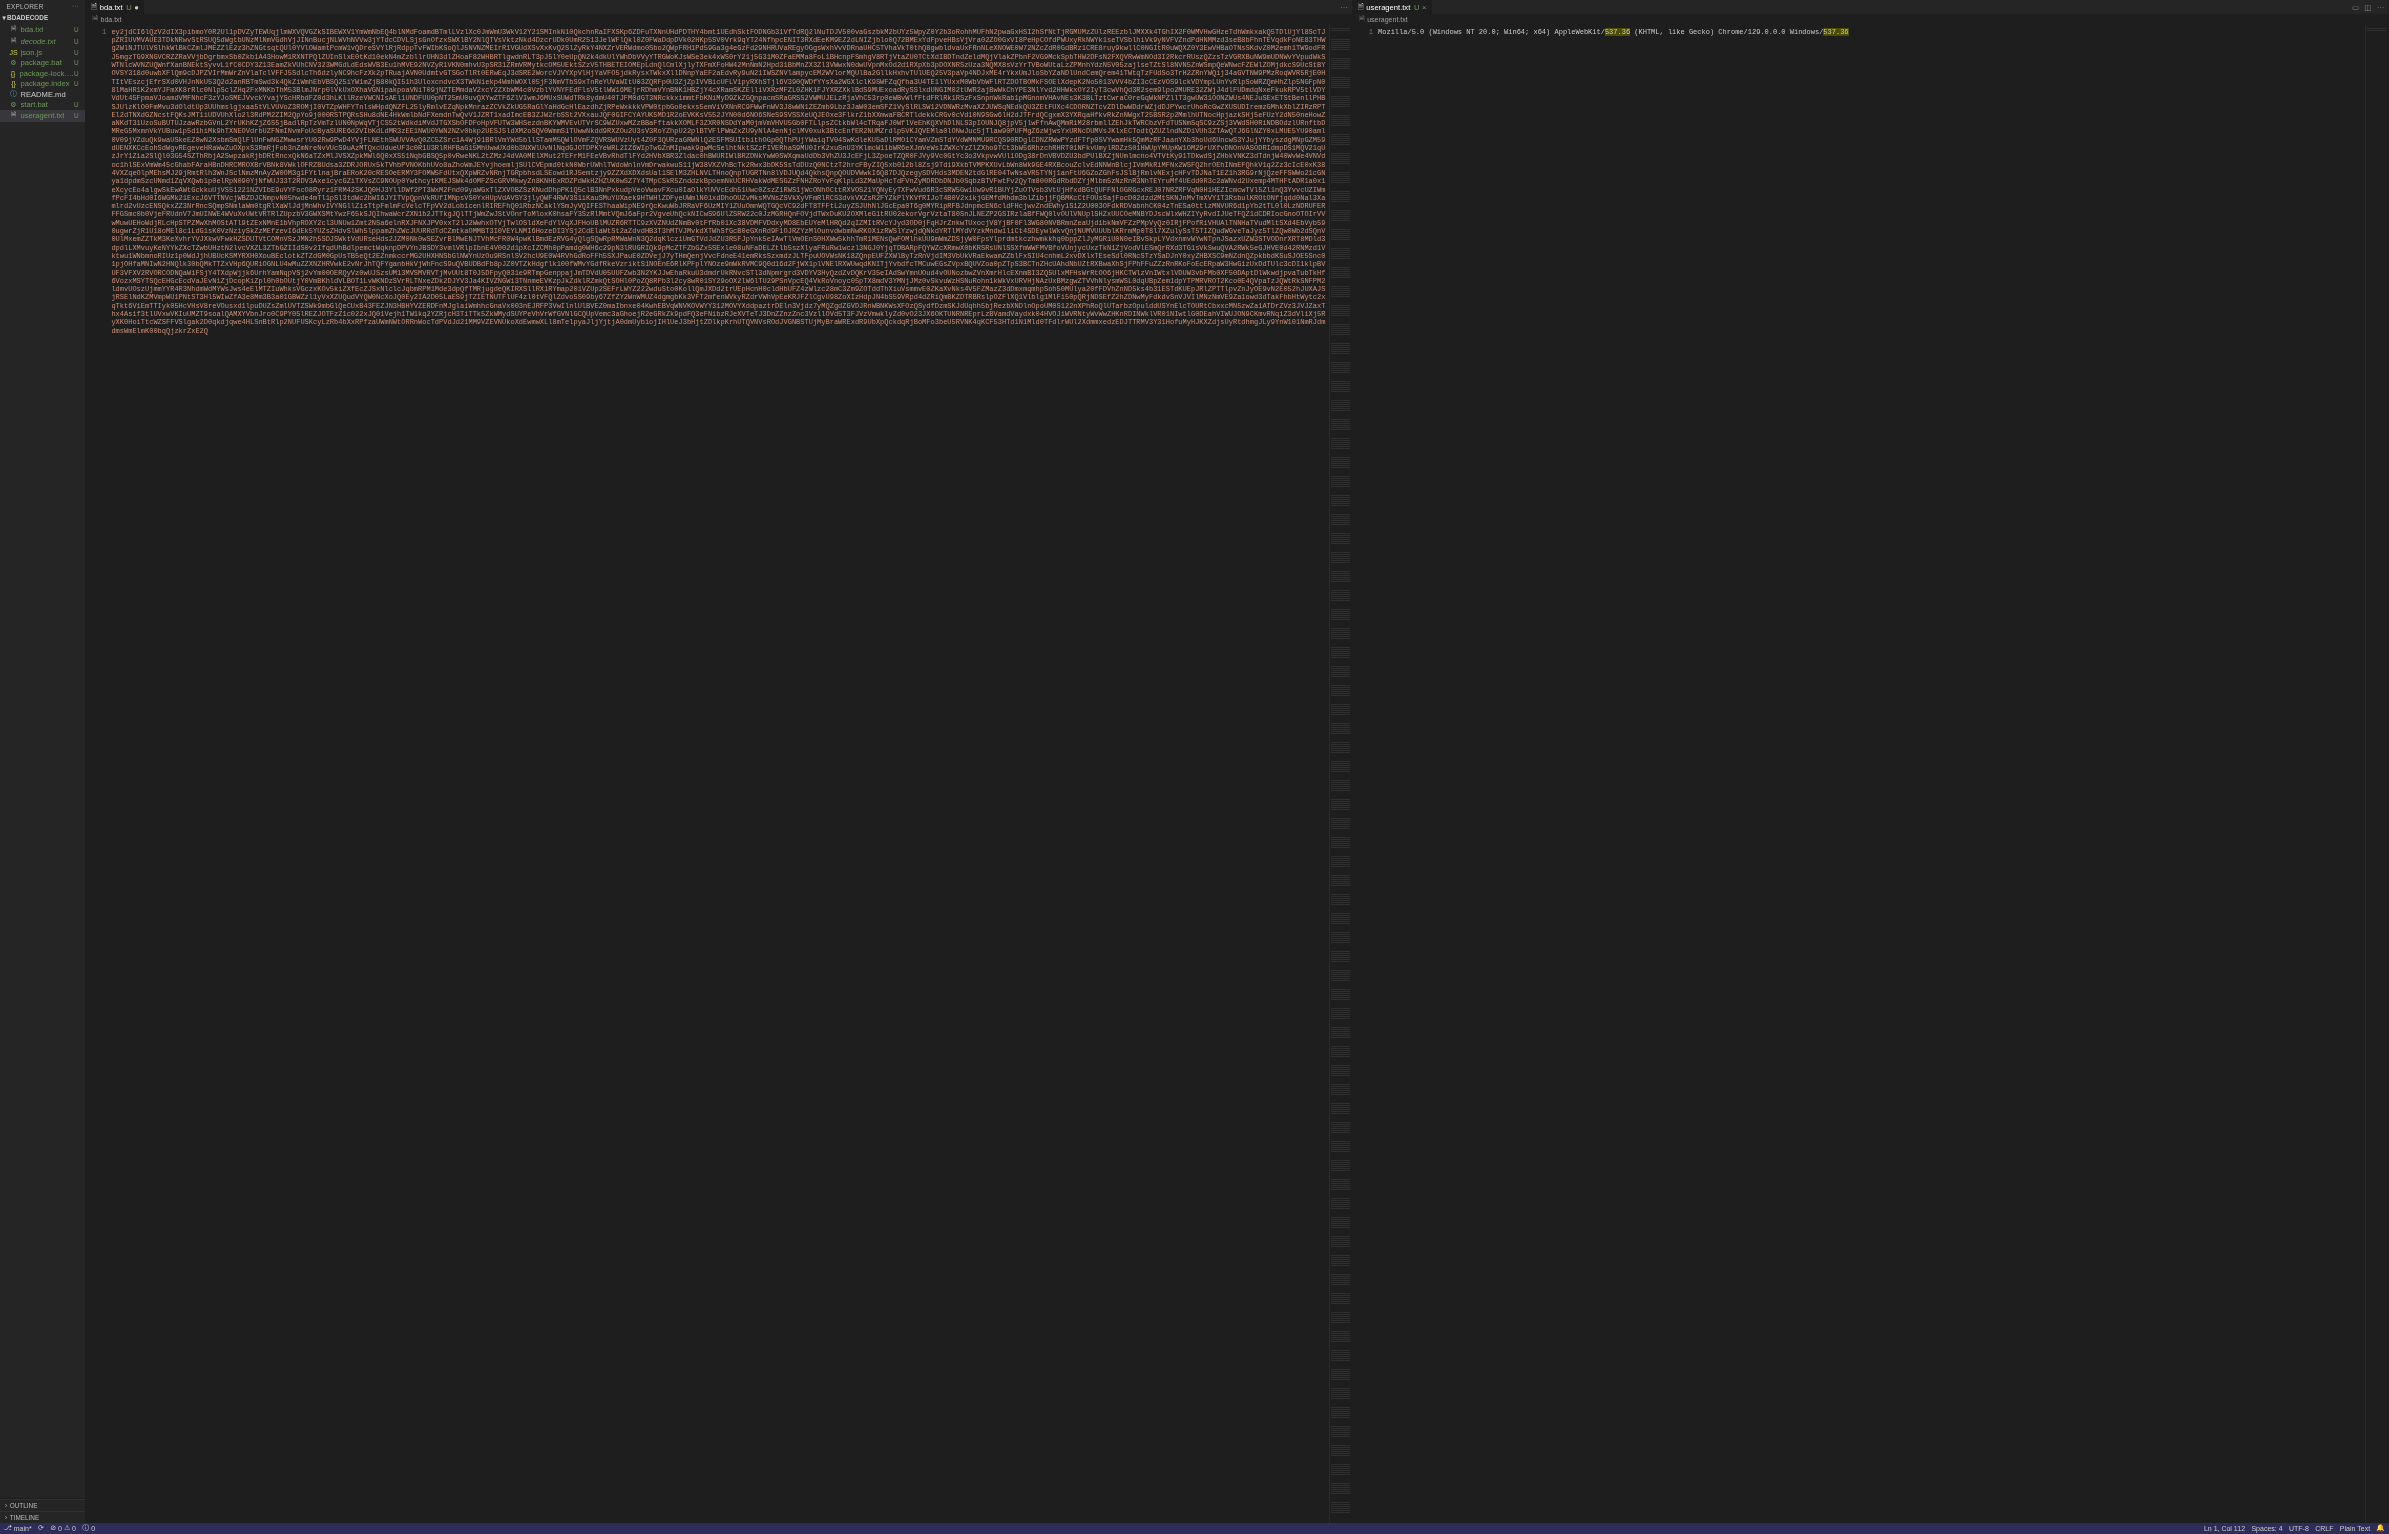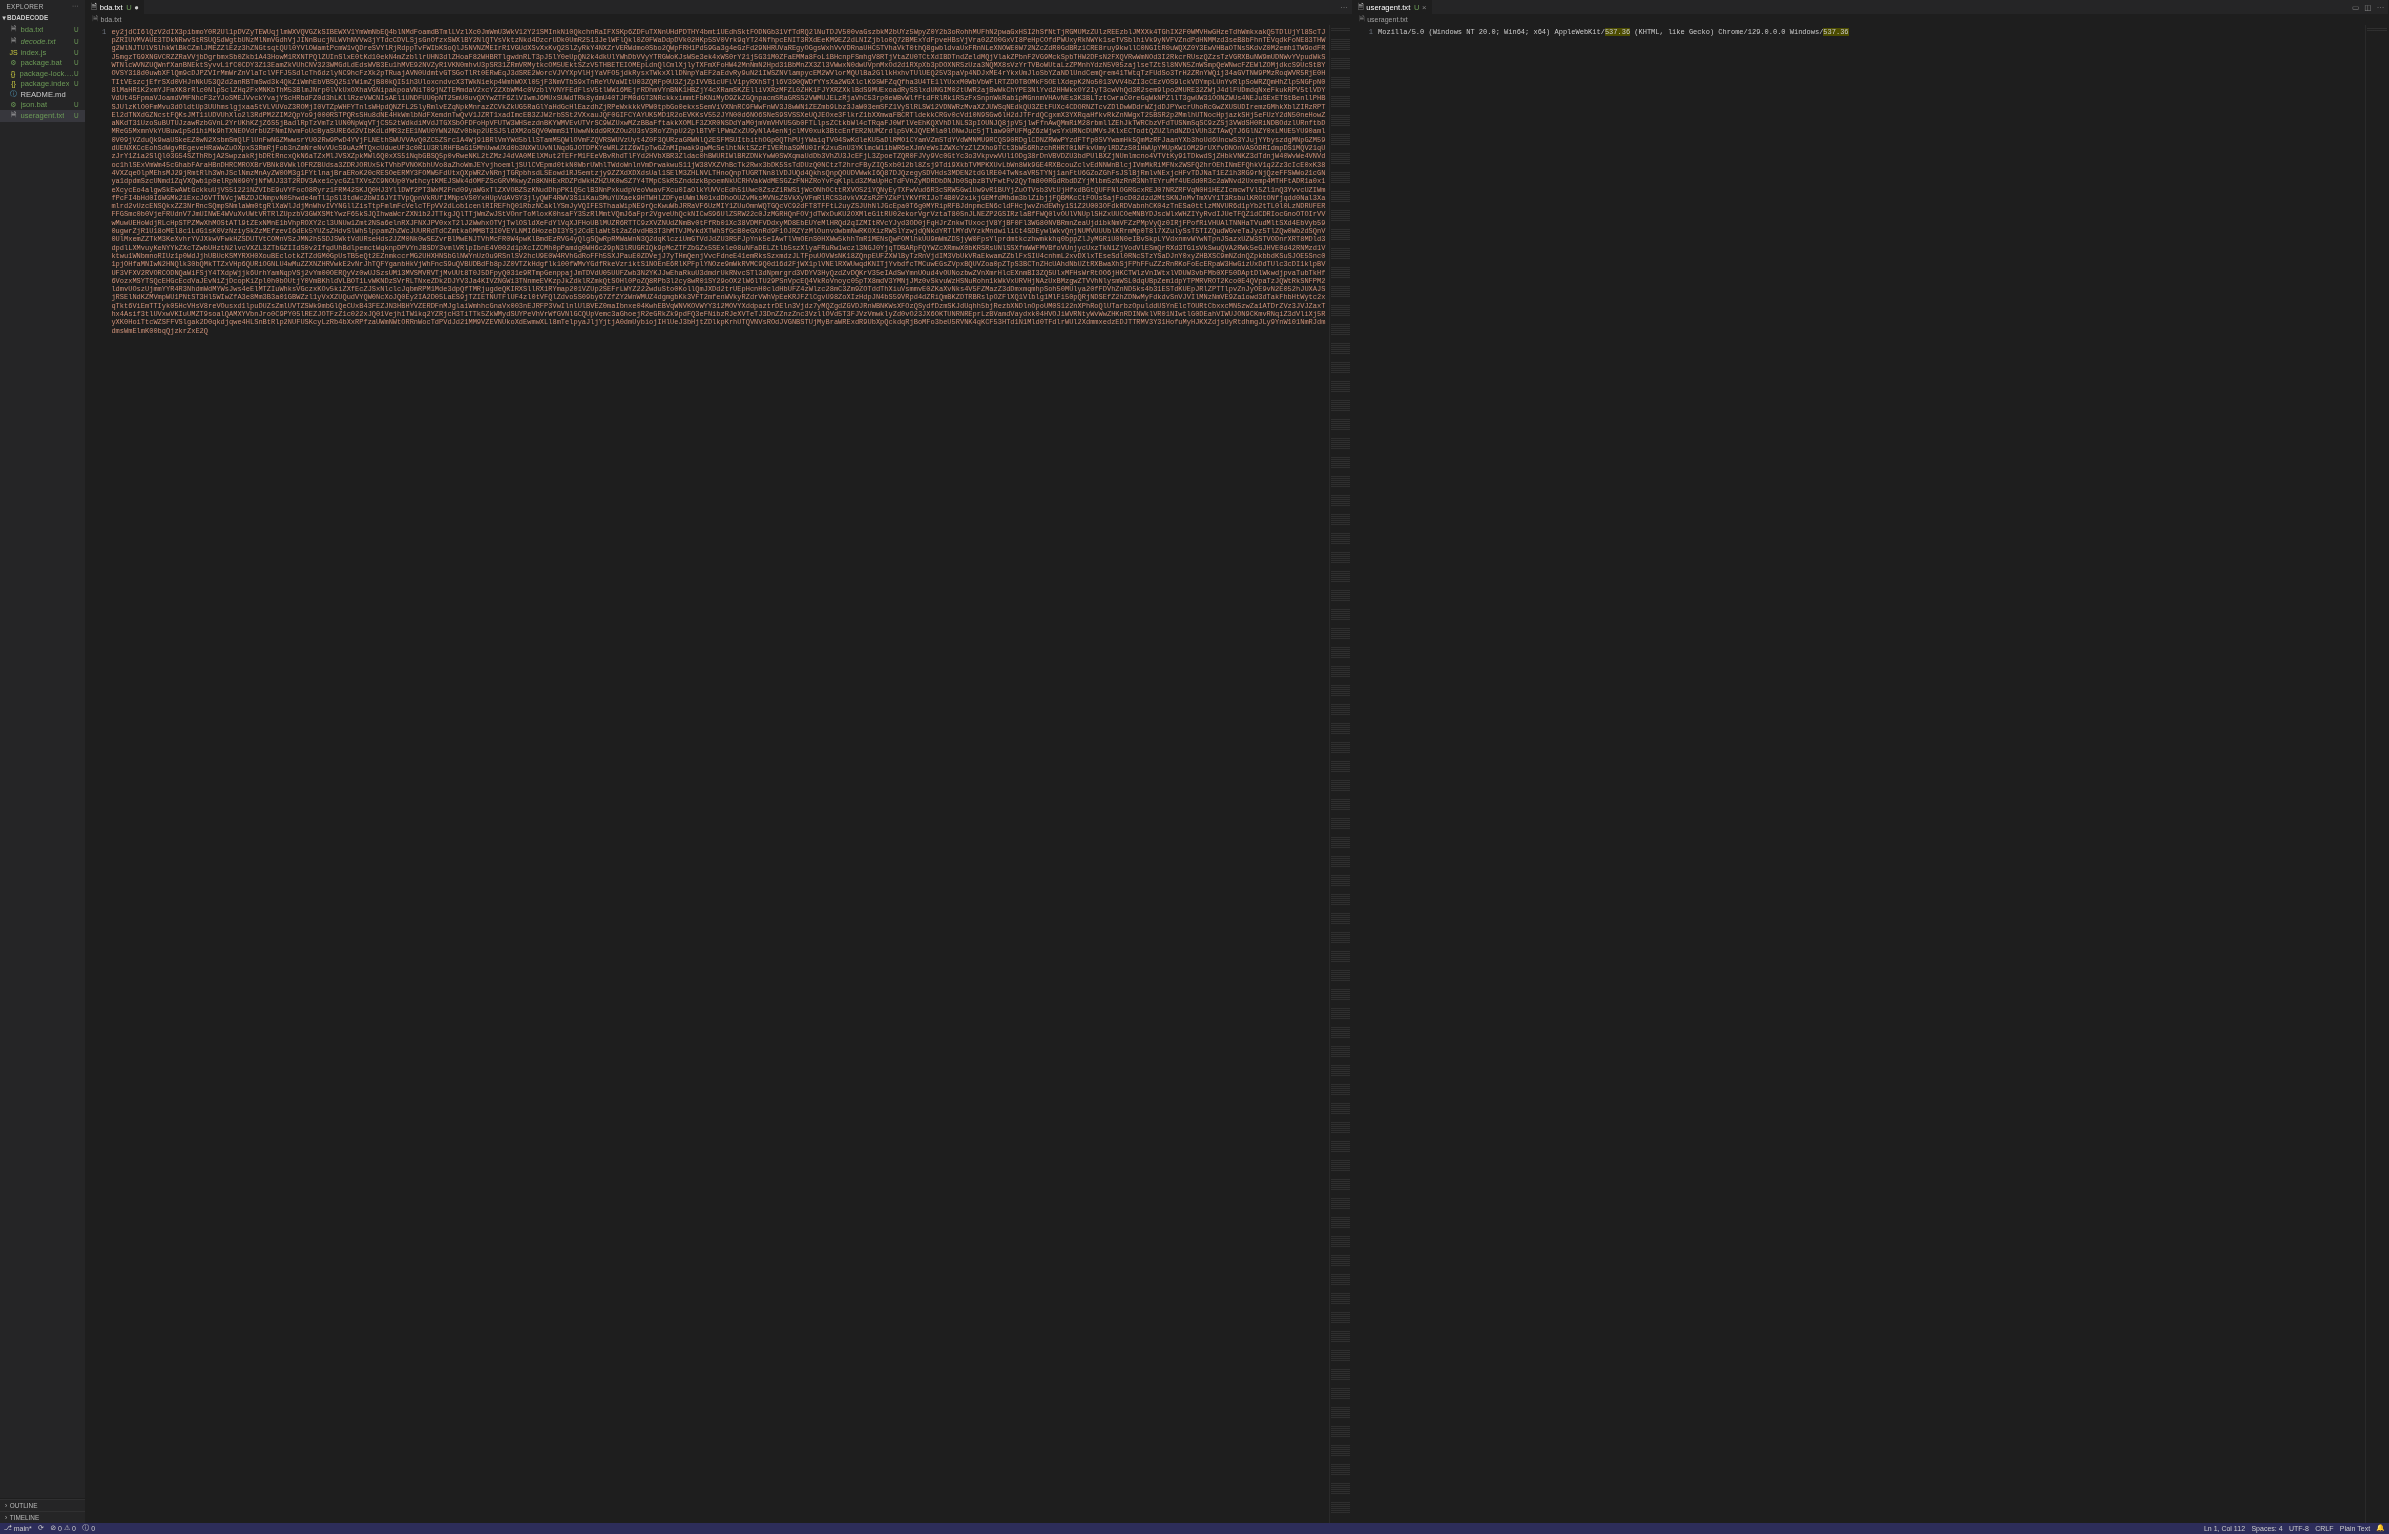--- a/index.html
+++ b/index.html
@@ -210,21 +210,21 @@
         <div class="file-item">
           <div class="file-left">
             <span class="file-icon" style="color: rgb(204, 204, 204);">🗎</span>
             <span class="file-name" style="color: rgb(107, 153, 86); font-style: italic;">decode.txt</span>
           </div>
           <span class="modified-dot" style="color: rgb(107, 153, 86);">U</span>
         </div>
         <div class="file-item">
           <div class="file-left">
             <span class="file-icon" style="color: rgb(203, 203, 65);">JS</span>
-            <span class="file-name" style="color: rgb(107, 153, 86);">index.js</span>
+            <span class="file-name" style="color: rgb(107, 153, 86);">json.js</span>
           </div>
           <span class="modified-dot" style="color: rgb(107, 153, 86);">U</span>
         </div>
         <div class="file-item">
           <div class="file-left">
             <span class="file-icon" style="color: rgb(107, 153, 86);">⚙</span>
             <span class="file-name" style="color: rgb(107, 153, 86);">package.bat</span>
           </div>
           <span class="modified-dot" style="color: rgb(107, 153, 86);">U</span>
         </div>
@@ -245,21 +245,21 @@
         <div class="file-item">
           <div class="file-left">
             <span class="file-icon" style="color: rgb(81, 154, 186);">ⓘ</span>
             <span class="file-name" style="color: rgb(204, 204, 204);">README.md</span>
           </div>
           <span class="modified-dot" style="color: rgb(107, 153, 86);"></span>
         </div>
         <div class="file-item">
           <div class="file-left">
             <span class="file-icon" style="color: rgb(107, 153, 86);">⚙</span>
-            <span class="file-name" style="color: rgb(107, 153, 86);">json.bat</span>
+            <span class="file-name" style="color: rgb(107, 153, 86);">start.bat</span>
           </div>
           <span class="modified-dot" style="color: rgb(107, 153, 86);">U</span>
         </div>
         <div class="file-item selected">
           <div class="file-left">
             <span class="file-icon" style="color: rgb(204, 204, 204);">🗎</span>
             <span class="file-name" style="color: rgb(107, 153, 86);">useragent.txt</span>
           </div>
           <span class="modified-dot" style="color: rgb(107, 153, 86);">U</span>
         </div>

